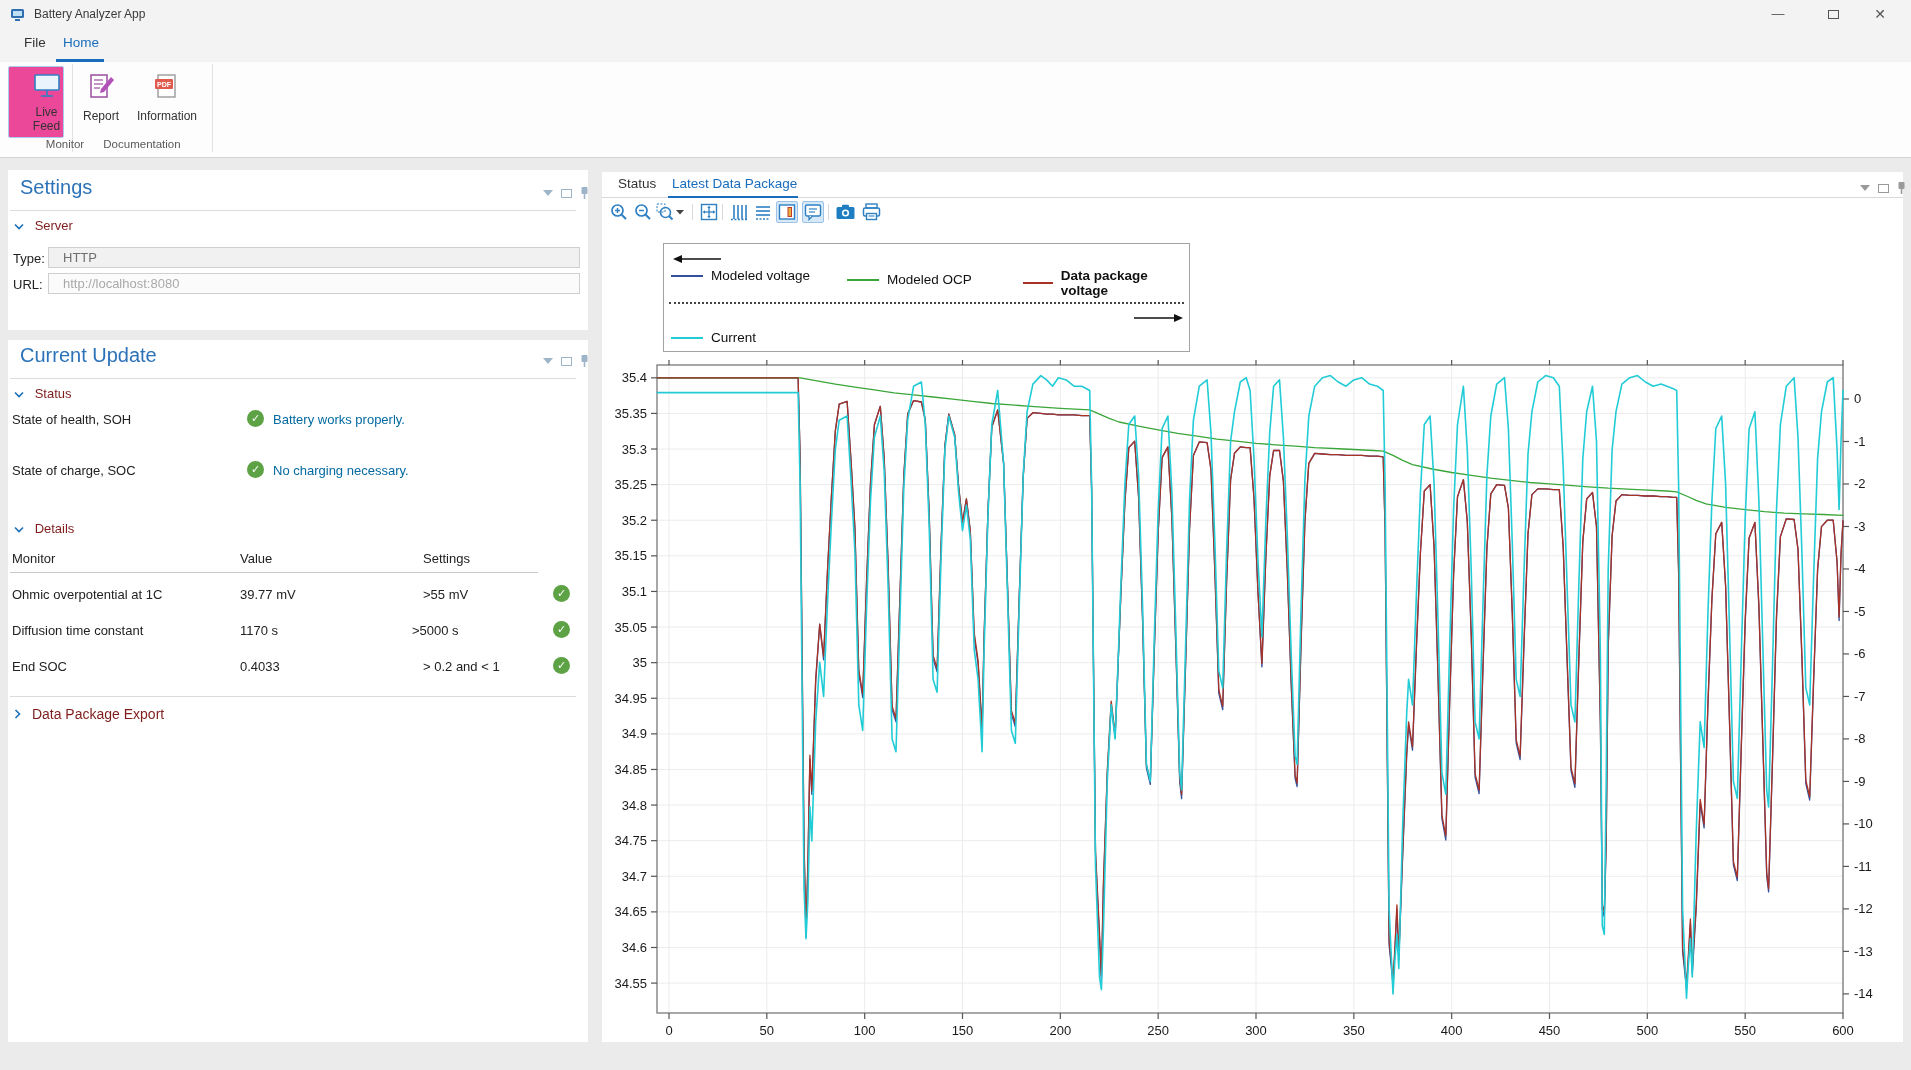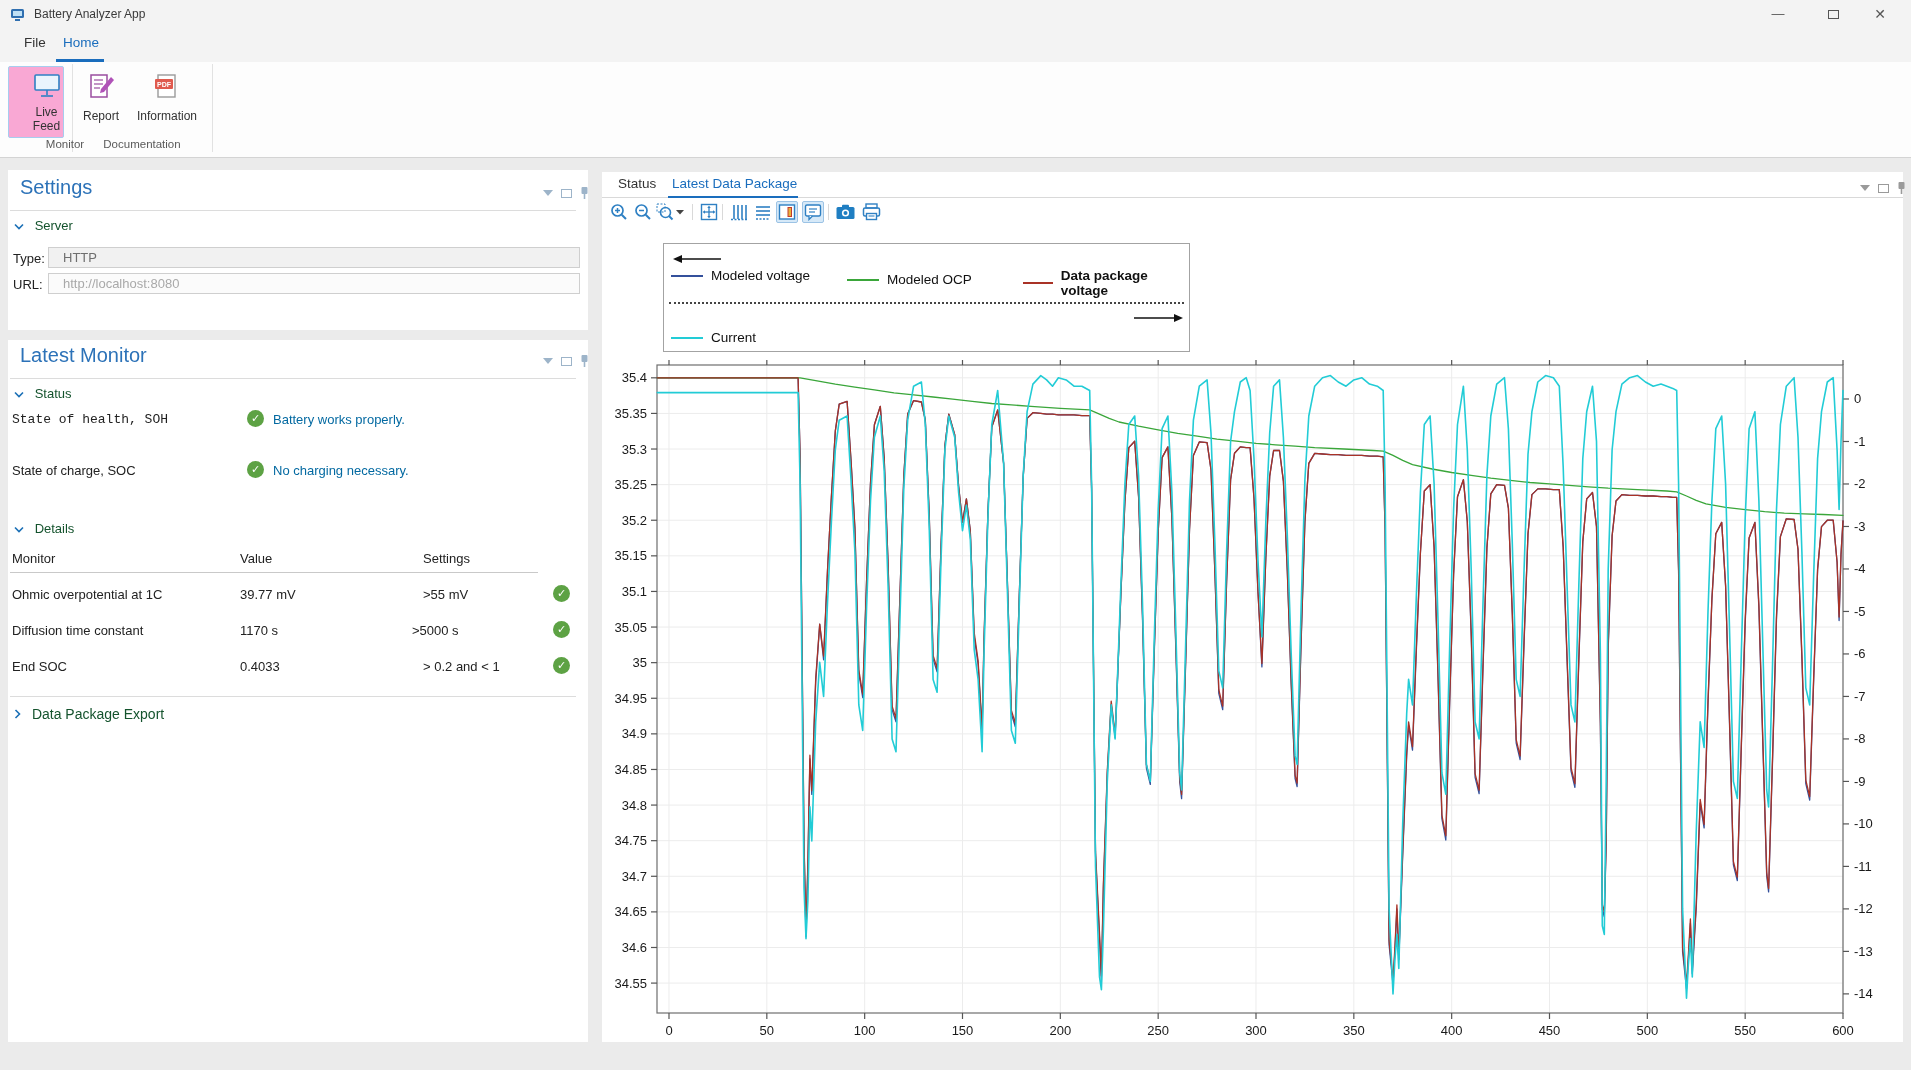--- a/index.html
+++ b/index.html
@@ -17,29 +17,29 @@
   #menurow { position:absolute; left:0; top:28px; width:1911px; height:34px; background:#f3f3f3; }
   .menu-item { position:absolute; top:7px; font-size:13.5px; color:#333; }
   #menu-file { left:24px; }
   #menu-home { left:63px; color:#1a6dbd; }
   #home-underline { position:absolute; left:56px; top:31px; width:48px; height:3px; background:#1a6dbd; }
   
   #ribbon { position:absolute; left:0; top:62px; width:1911px; height:96px; background:#fdfdfd; border-bottom:1px solid #d4d4d4; }
   .ribbon-sep { position:absolute; top:2px; height:88px; width:1px; background:#e2e2e2; }
   .group-label { position:absolute; top:76px; font-size:11.5px; color:#5a5a5a; text-align:center; }
   .big-btn { position:absolute; top:4px; width:56px; height:72px; text-align:center; border:1px solid transparent; border-radius:2px; }
-  .big-btn.selected { background:#f9a8d4; border-color:#a6cdef;padding-left:21px; }
+  .big-btn.selected { background:#ec4899; border-color:#a6cdef;padding-left:21px; }
   .big-btn .lbl { font-size:12px; color:#333; line-height:14px; margin-top:2px; }
   .big-btn svg { margin-top:6px; }
   
   #left-panel { position:absolute; left:8px; top:170px; width:580px; height:872px; background:#fff; }
   #panel-divider { position:absolute; left:8px; top:330px; width:580px; height:10px; background:#ebebeb; }
   .panel-title { font-size:20px; color:#2c72b8; font-weight:400; }
   .hrule { position:absolute; left:10px; width:566px; height:1px; background:#dcdcdc; }
-  .section-head { position:absolute; font-size:13px; color:#14532d; }
+  .section-head { position:absolute; font-size:13px; color:#7f1d1d; }
   .chev { display:inline-block; margin-right:7px; }
   .field-label { position:absolute; left:13px; font-size:13px; color:#222; }
   .field { position:absolute; left:48px; width:532px; height:21px; border:1px solid #cfcfcf; font-size:13px; line-height:19px; padding-left:14px; }
   #type-field { background:#f1f1f1; color:#6f6f6f; }
   #url-field { background:#fbfbfb; color:#a9a9a9; }
   .panel-icons { position:absolute; display:flex; gap:8px; align-items:center; }
   .tri-down { width:0; height:0; border-left:5px solid transparent; border-right:5px solid transparent; border-top:6px solid #9db4c9; }
   .float-box { width:11px; height:9px; border:1.5px solid #9db4c9; }
   .gray .tri-down { border-top-color:#9a9a9a; } .gray .float-box { border-color:#9a9a9a; }
   .status-row-label { position:absolute; left:12px; font-size:13px; color:#222; }
@@ -147,40 +147,40 @@
         <polyline points="1,1.5 5,5.5 9,1.5" fill="none" stroke="#1b70b6" stroke-width="1.6"></polyline>
       </svg></span>
   <span>Server</span>
 </div>
 <span class="field-label" style="top:251px;">Type:</span>
 <div class="field" id="type-field" style="top:247px;">HTTP</div>
 <span class="field-label" style="top:277px;">URL:</span>
 <div class="field" id="url-field" style="top:273px;">http://localhost:8080</div>
 
 <div class="abs" style="left:20px; top:344px;">
-  <span class="panel-title">Latest Monitor</span>
+  <span class="panel-title">Current Update</span>
 </div>
 <div class="panel-icons" style="left:543px; top:354px;">
   <span class="tri-down"></span>
   <span class="float-box"></span>
   <svg width="9" height="14">
       <rect x="1.5" y="1" width="6" height="7" rx="1" fill="#9db4c9"></rect>
       <line x1="4.5" y1="8" x2="4.5" y2="13" stroke="#9db4c9" stroke-width="1.6"></line>
     </svg>
 </div>
 <div class="hrule" style="top:378px;"></div>
 
 <div class="section-head" style="left:14px; top:386px;">
   <span class="chev"><svg width="10" height="7">
         <polyline points="1,1.5 5,5.5 9,1.5" fill="none" stroke="#1b70b6" stroke-width="1.6"></polyline>
       </svg></span>
   <span>Status</span>
 </div>
 
-<span class="status-row-label" style="top:412px;font-family:Liberation Mono, monospace;">State of health, SOH</span>
+<span class="status-row-label" style="top:412px;">State of health, SOH</span>
 <span class="check-circle" style="left:247px; top:410px;">✓</span>
 <span class="status-msg" style="left:273px; top:412px;">Battery works properly.</span>
 
 <span class="status-row-label" style="top:463px;">State of charge, SOC</span>
 <span class="check-circle" style="left:247px; top:461px;">✓</span>
 <span class="status-msg" style="left:273px; top:463px;">No charging necessary.</span>
 
 <div class="section-head" style="left:14px; top:521px;">
   <span class="chev"><svg width="10" height="7">
         <polyline points="1,1.5 5,5.5 9,1.5" fill="none" stroke="#1b70b6" stroke-width="1.6"></polyline>

